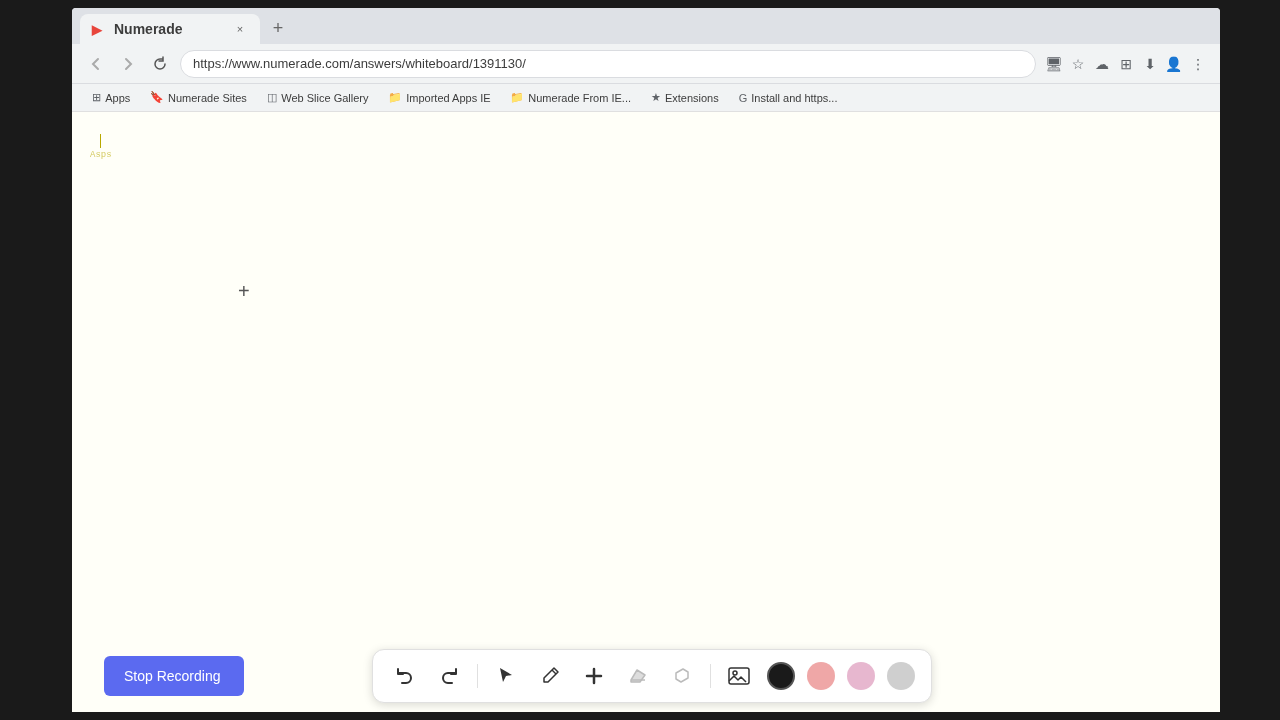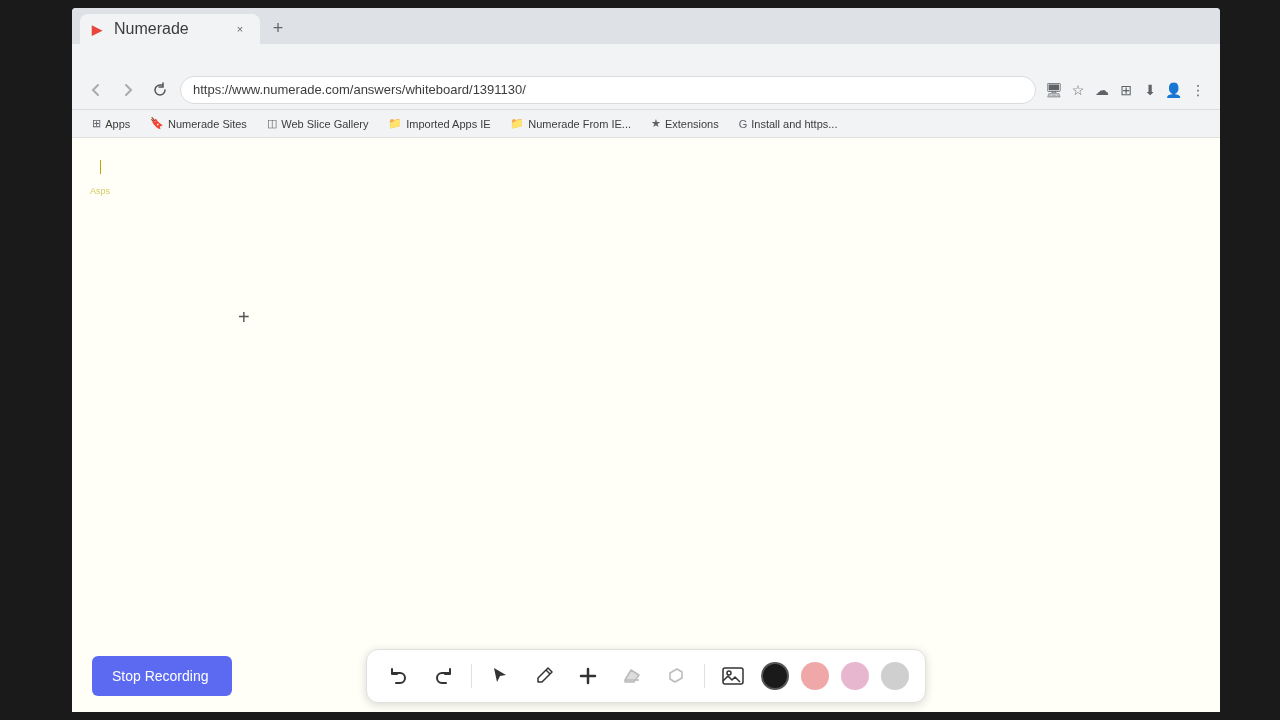--- a/index.html
+++ b/index.html
@@ -78,21 +78,22 @@
     }
     .tab-favicon {
       width: 14px;
       height: 14px;
       color: #e8453c;
       font-size: 12px;
       font-weight: bold;
     }
     .tab-title {
       flex: 1;
-      font-size: 16px;
+      font-size: 14px;
+      font-weight: bold;
     }
     .tab-close {
       width: 16px;
       height: 16px;
       border-radius: 50%;
       display: flex; align-items: center; justify-content: center;
       font-size: 11px;
       color: #666;
       cursor: pointer;
     }
@@ -112,21 +113,20 @@
 
     
     .nav-bar {
       height: 40px;
       background: #f1f3f4;
       display: flex;
       align-items: center;
       padding: 15px 12px;
       gap: 8px;
       border-bottom: 1px solid #dadce0;
-      margin-top: 26px;
     }
     .nav-btn {
       width: 24px;
       height: 24px;
       display: flex;
       align-items: center;
       justify-content: center;
       border-radius: 50%;
       cursor: pointer;
       color: #3c3c3c;
@@ -213,38 +213,39 @@
       width: 1px;
       height: 14px;
       background: #b8a800;
       animation: blink 1s infinite;
     }
     @keyframes blink { 0%, 100% { opacity: 1; } 50% { opacity: 0; } }
     .cursor-label {
       font-size: 9px;
       color: #b8a800;
       opacity: 0.6;
-      margin-top: 12px;
+      margin-top: 2px;
+      font-family: Liberation Mono, monospace;
     }
 
     
     .plus-cursor {
       position: absolute;
       top: 168px;
       left: 166px;
       font-size: 20px;
       color: #555;
       cursor: crosshair;
     }
 
     
     .bottom-area {
       position: absolute;
       bottom: 8px;
-      left: 72px;
+      left: 84px;
       right: 60px;
       height: 72px;
       display: flex;
       align-items: center;
       justify-content: space-between;
       padding: 0 20px;
       background: transparent;
     }
 
     

